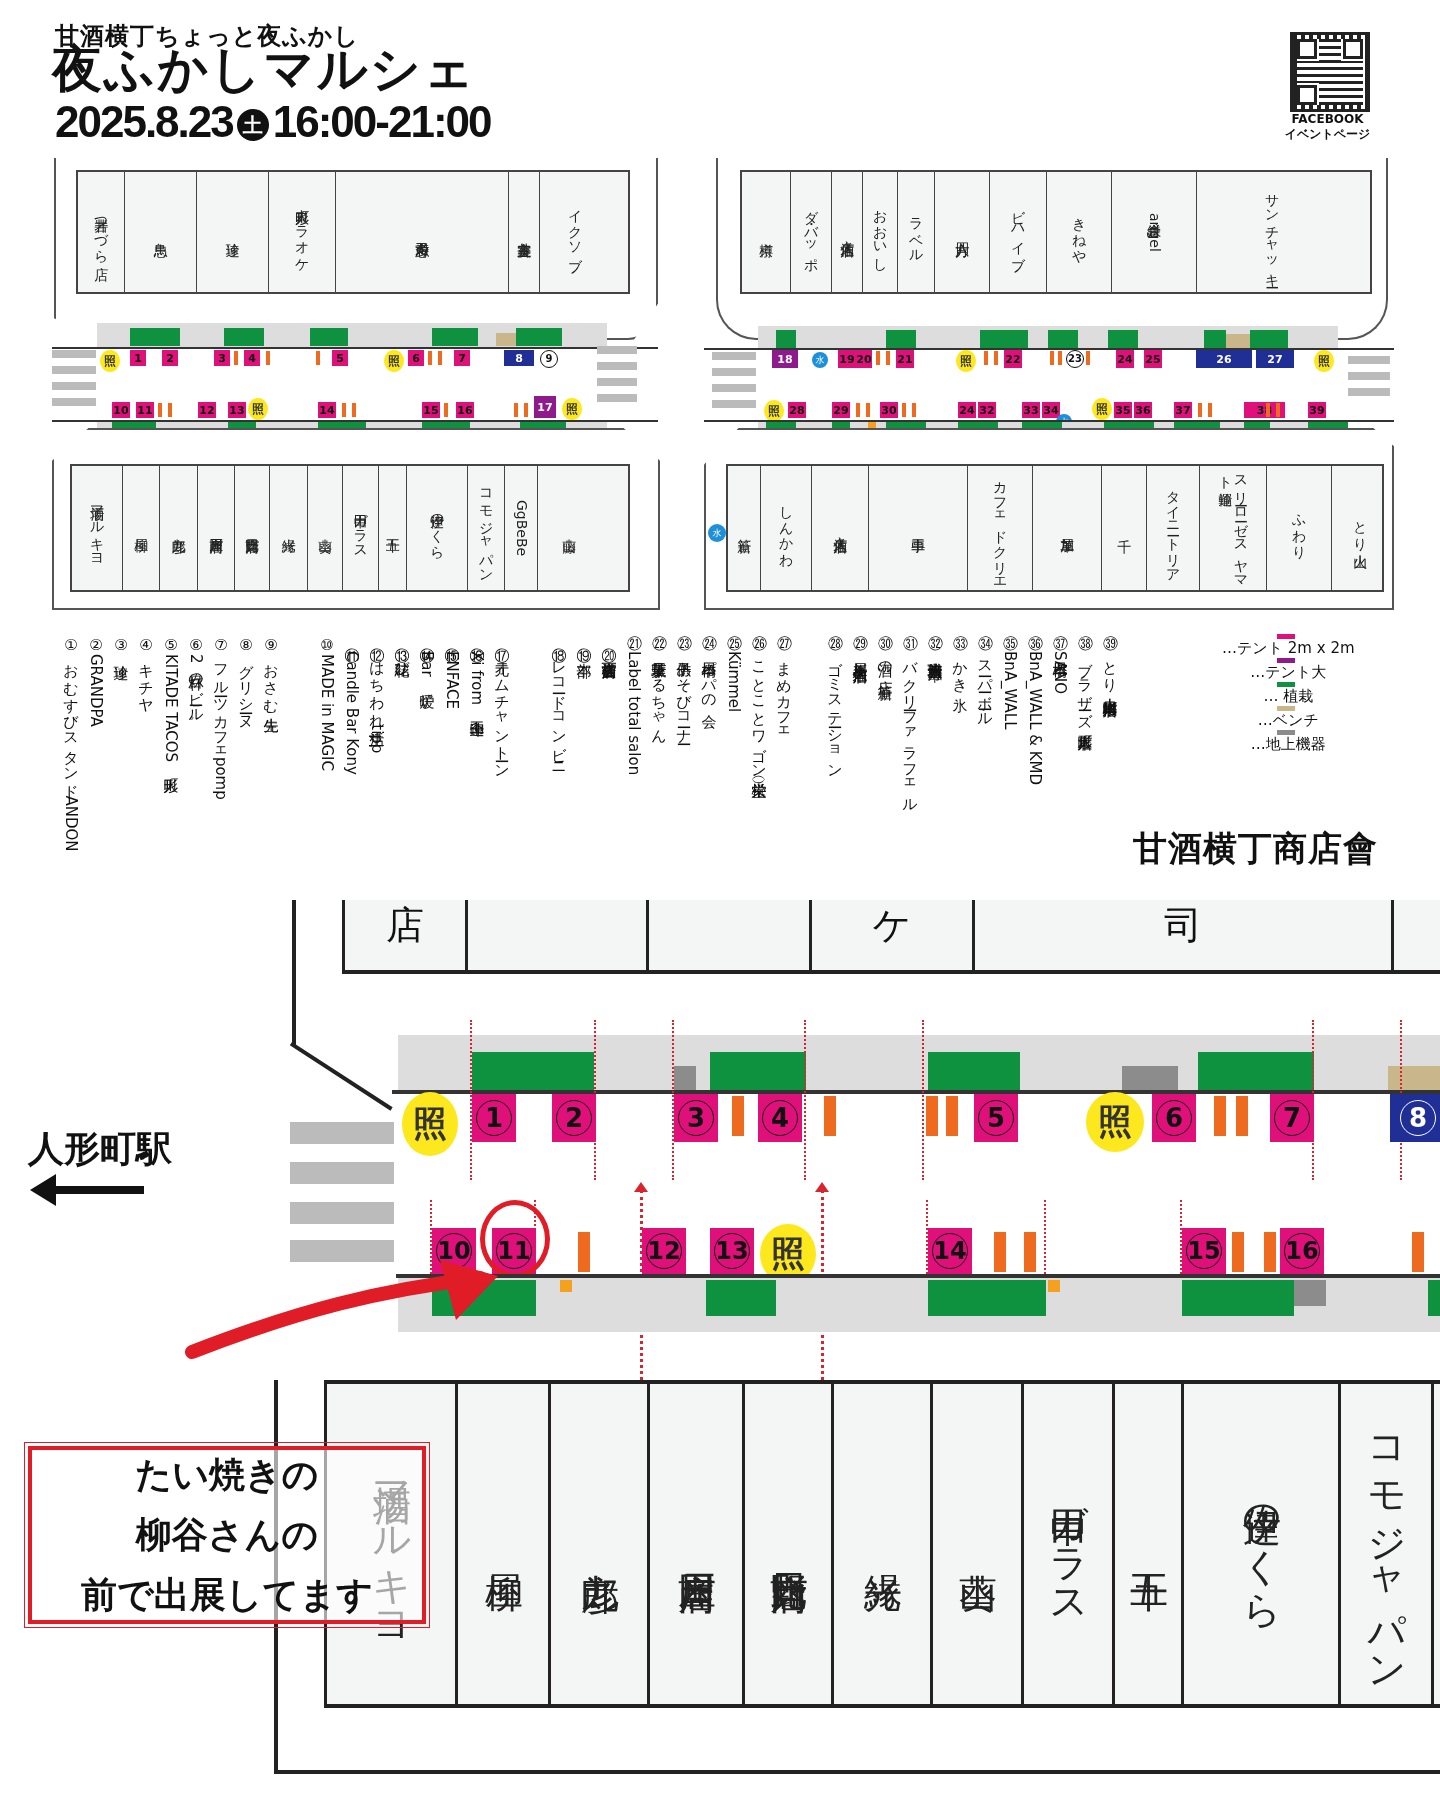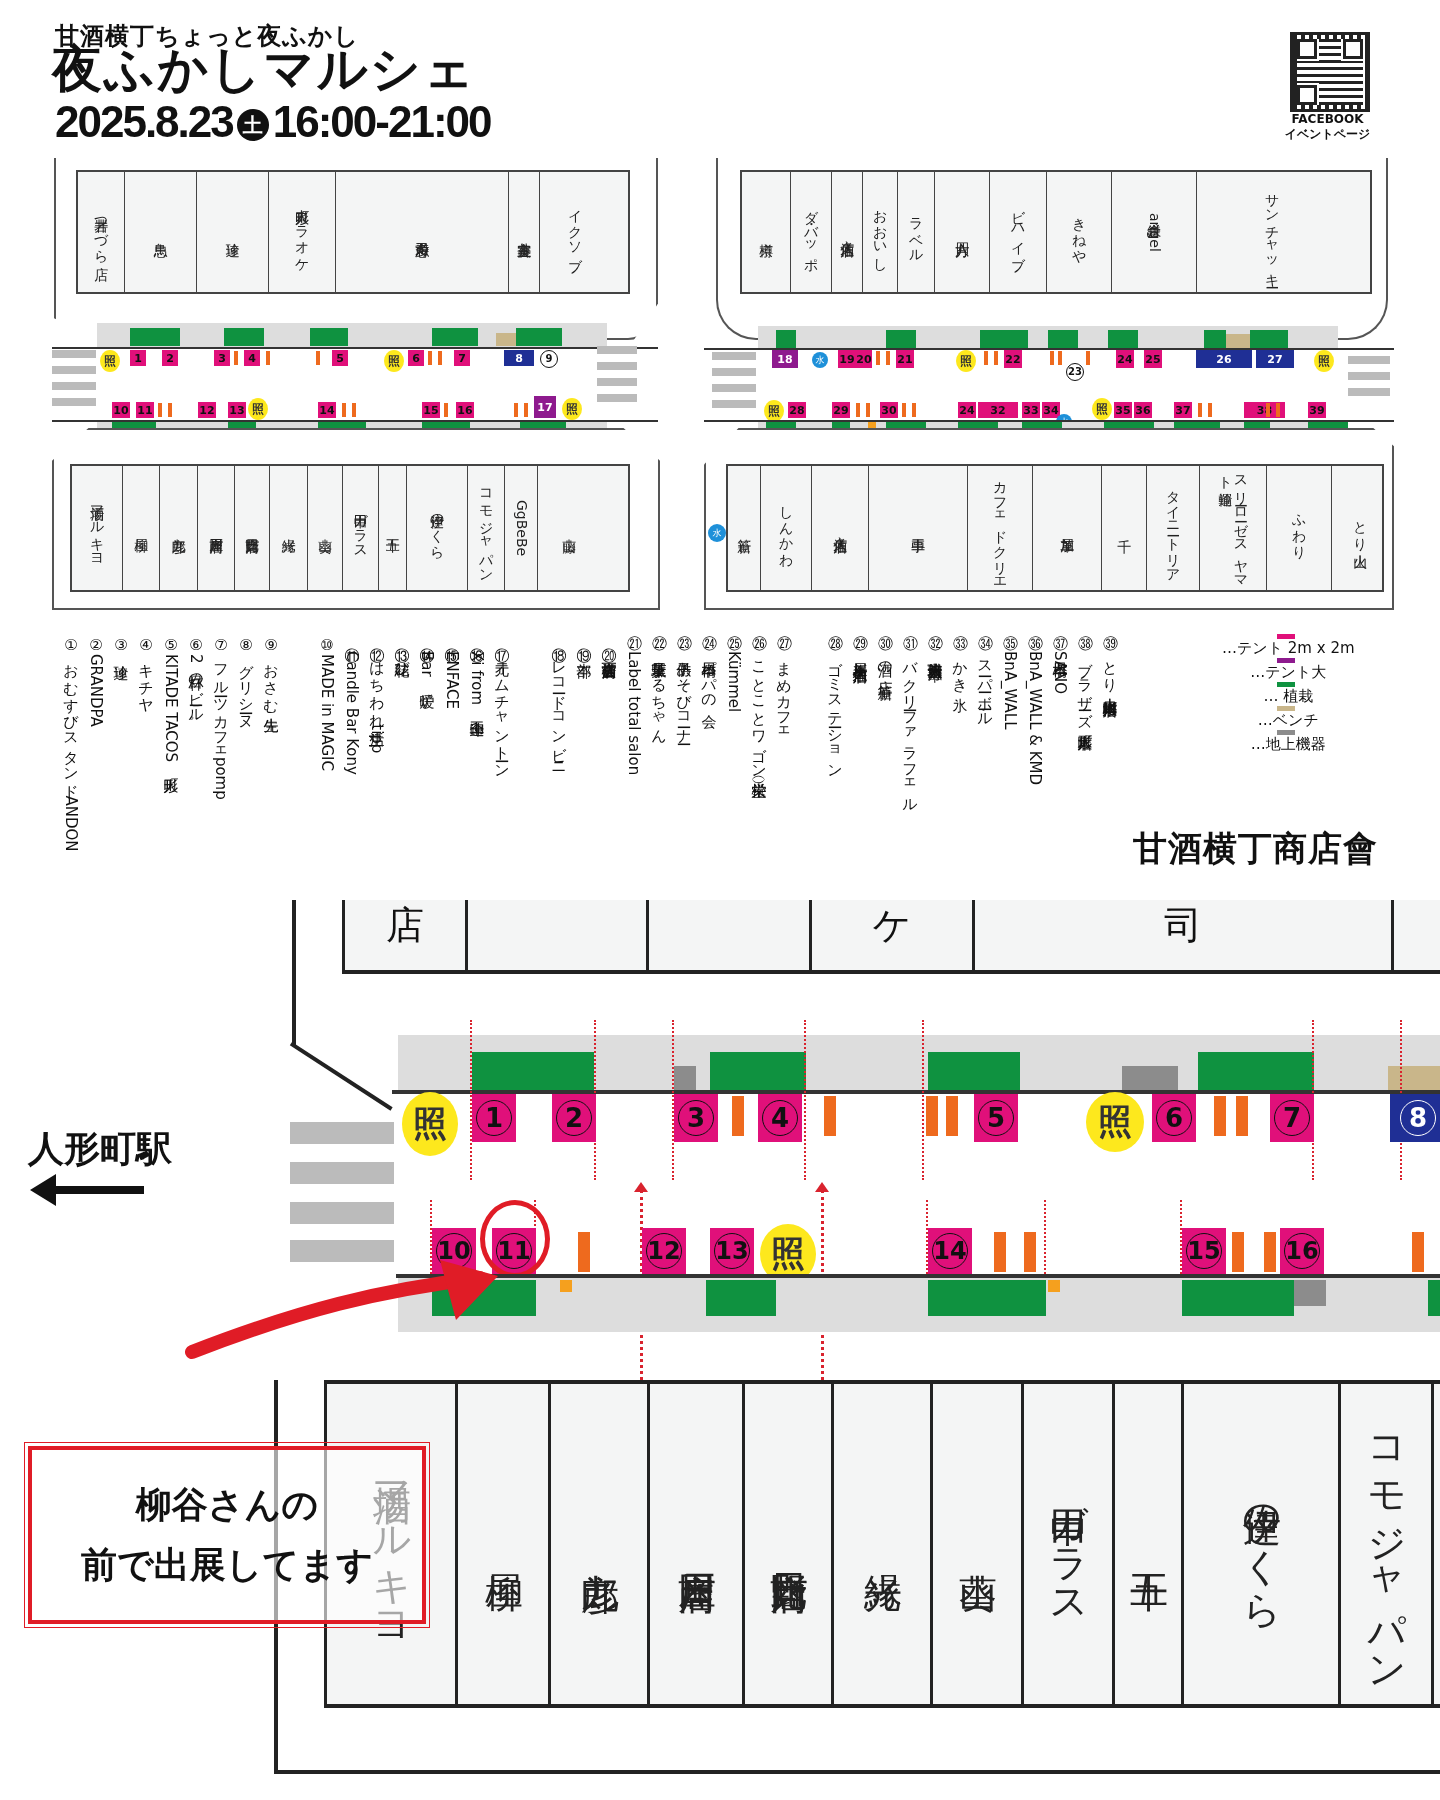--- a/index.html
+++ b/index.html
@@ -199,38 +199,38 @@
   <div class="abs tent" style="left:152px;top:192px;width:16px;height:18px;">20</div>
   <div class="abs cone" style="left:172px;top:193px;width:4px;height:14px;"></div>
   <div class="abs cone" style="left:182px;top:193px;width:4px;height:14px;"></div>
   <div class="abs tent" style="left:192px;top:192px;width:18px;height:18px;">21</div>
   <div class="abs light" style="left:252px;top:192px;width:20px;height:22px;font-size:12px;">照</div>
   <div class="abs cone" style="left:280px;top:193px;width:4px;height:14px;"></div>
   <div class="abs cone" style="left:290px;top:193px;width:4px;height:14px;"></div>
   <div class="abs tent" style="left:300px;top:192px;width:18px;height:18px;">22</div>
   <div class="abs cone" style="left:346px;top:193px;width:4px;height:14px;"></div>
   <div class="abs cone" style="left:354px;top:193px;width:4px;height:14px;"></div>
-  <div class="abs" style="left:362px;top:192px;width:16px;height:16px;border:1.5px solid #111;border-radius:50%;font-size:10px;text-align:center;line-height:16px;font-weight:bold;margin-top:13px;">23</div>
+  <div class="abs" style="left:362px;top:192px;width:16px;height:16px;border:1.5px solid #111;border-radius:50%;font-size:10px;text-align:center;line-height:16px;font-weight:bold;">23</div>
   <div class="abs cone" style="left:382px;top:193px;width:4px;height:14px;"></div>
   <div class="abs tent" style="left:412px;top:192px;width:18px;height:18px;">24</div>
   <div class="abs tent" style="left:440px;top:192px;width:18px;height:18px;">25</div>
   <div class="abs tent tent-navy" style="left:492px;top:192px;width:56px;height:18px;">26</div>
   <div class="abs tent tent-navy" style="left:552px;top:192px;width:38px;height:18px;">27</div>
   <div class="abs light" style="left:610px;top:192px;width:20px;height:22px;font-size:12px;">照</div>
 
   <div class="abs light" style="left:60px;top:242px;width:20px;height:22px;font-size:12px;">照</div>
   <div class="abs tent" style="left:84px;top:244px;width:18px;height:16px;">28</div>
   <div class="abs tent" style="left:128px;top:244px;width:18px;height:16px;">29</div>
   <div class="abs cone" style="left:152px;top:245px;width:4px;height:14px;"></div>
   <div class="abs cone" style="left:162px;top:245px;width:4px;height:14px;"></div>
   <div class="abs tent" style="left:176px;top:244px;width:18px;height:16px;">30</div>
   <div class="abs cone" style="left:198px;top:245px;width:4px;height:14px;"></div>
   <div class="abs cone" style="left:208px;top:245px;width:4px;height:14px;"></div>
   <div class="abs tent" style="left:254px;top:244px;width:18px;height:16px;">24</div>
-  <div class="abs tent" style="left:274px;top:244px;width:40px;height:16px;">32</div>
+  <div class="abs tent" style="left:274px;top:244px;width:18px;height:16px;">32</div>
   <div class="abs tent" style="left:318px;top:244px;width:18px;height:16px;">33</div>
   <div class="abs tent" style="left:338px;top:244px;width:18px;height:16px;">34</div>
   <div class="abs water" style="left:352px;top:256px;width:16px;height:16px;">水</div>
   <div class="abs light" style="left:388px;top:240px;width:20px;height:22px;font-size:12px;">照</div>
   <div class="abs tent" style="left:410px;top:244px;width:18px;height:16px;">35</div>
   <div class="abs tent" style="left:430px;top:244px;width:18px;height:16px;">36</div>
   <div class="abs tent" style="left:470px;top:244px;width:18px;height:16px;">37</div>
   <div class="abs cone" style="left:494px;top:245px;width:4px;height:14px;"></div>
   <div class="abs cone" style="left:504px;top:245px;width:4px;height:14px;"></div>
   <div class="abs tent" style="left:540px;top:244px;width:41px;height:16px;">38</div>
@@ -481,15 +481,16 @@
     <path d="M260 0 L318 16 L276 60 Z" fill="#e01c26"></path>
   </svg>
 </div>
 
 <div class="abs station">人形町駅</div>
 <svg class="abs arrow" width="118" height="40" viewBox="0 0 118 40">
   <path d="M2 20 L28 4 L28 16 L116 16 L116 24 L28 24 L28 36 Z" fill="#111"></path>
 </svg>
 
 <div class="abs callout">
+  <div>たい焼きの</div>
   <div>柳谷さんの</div>
   <div>前で出展してます</div>
 </div>
 
 </body></html>

